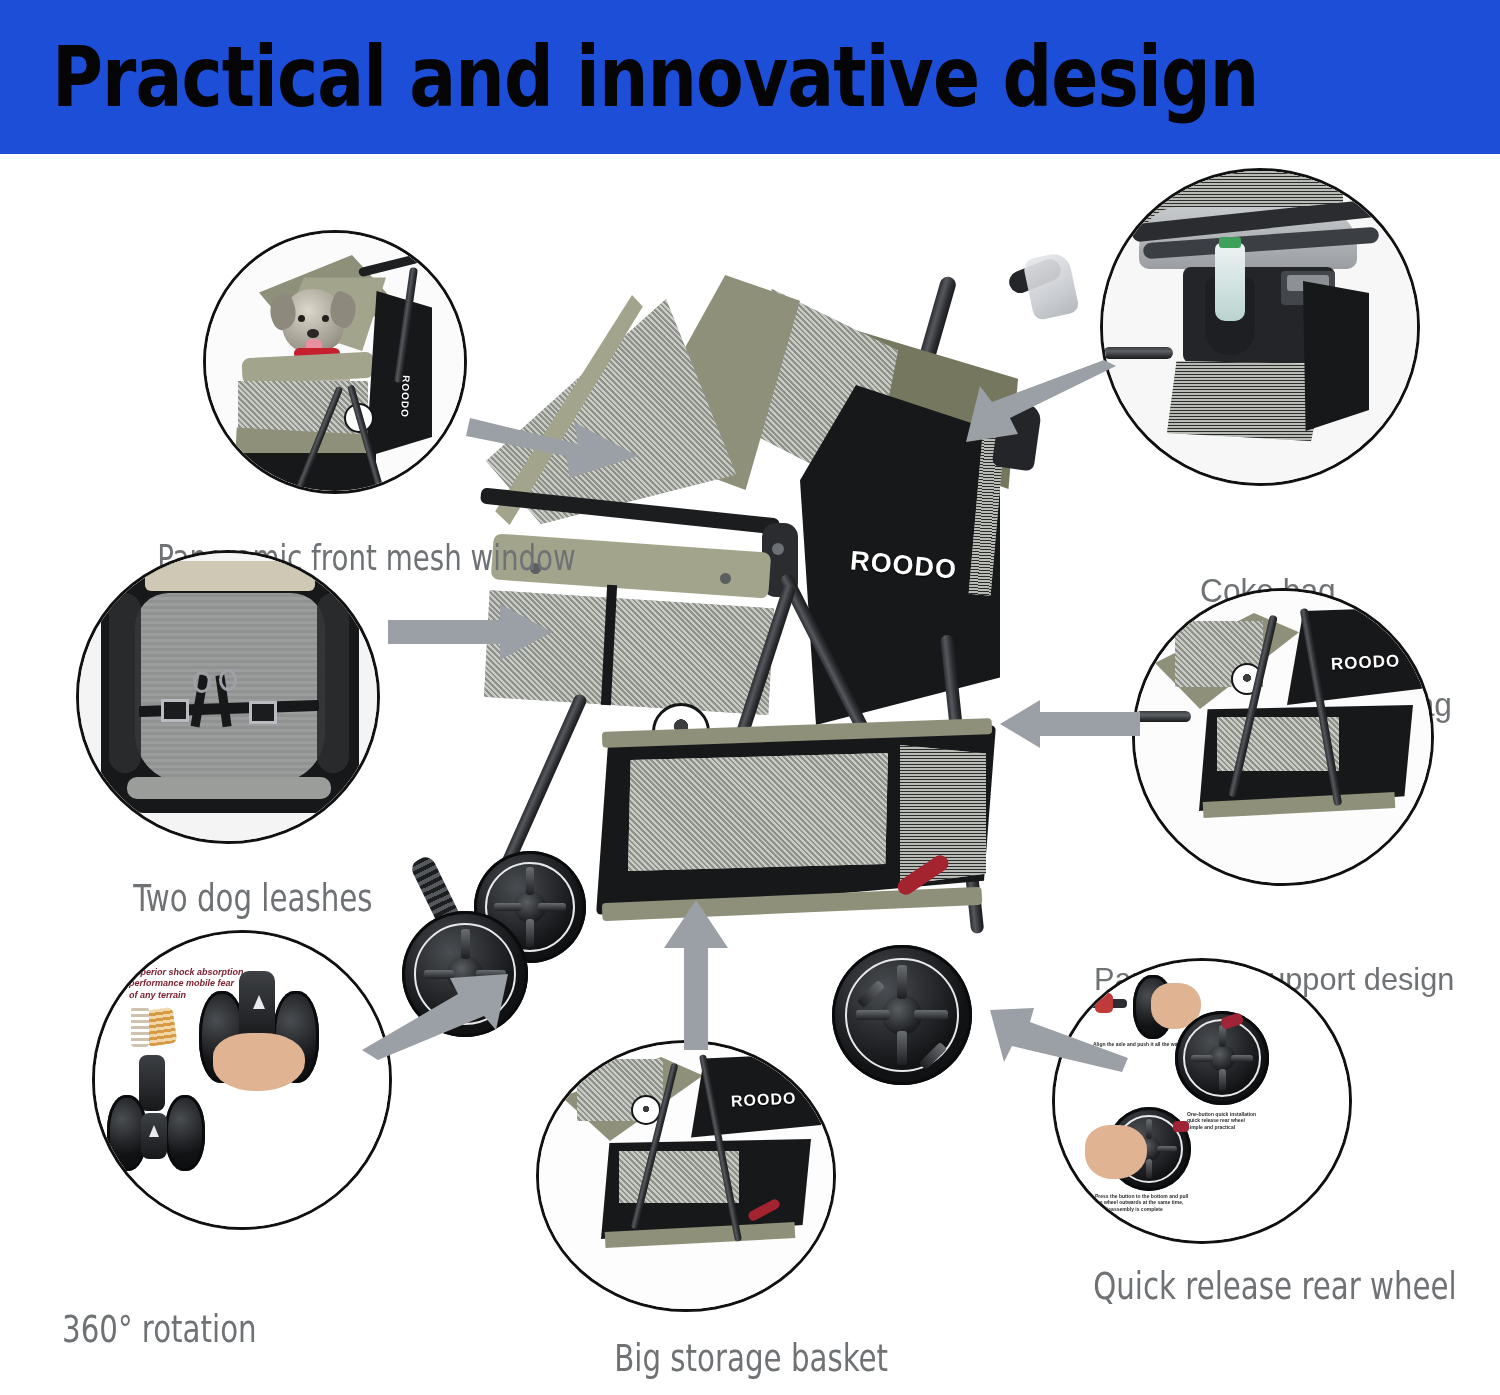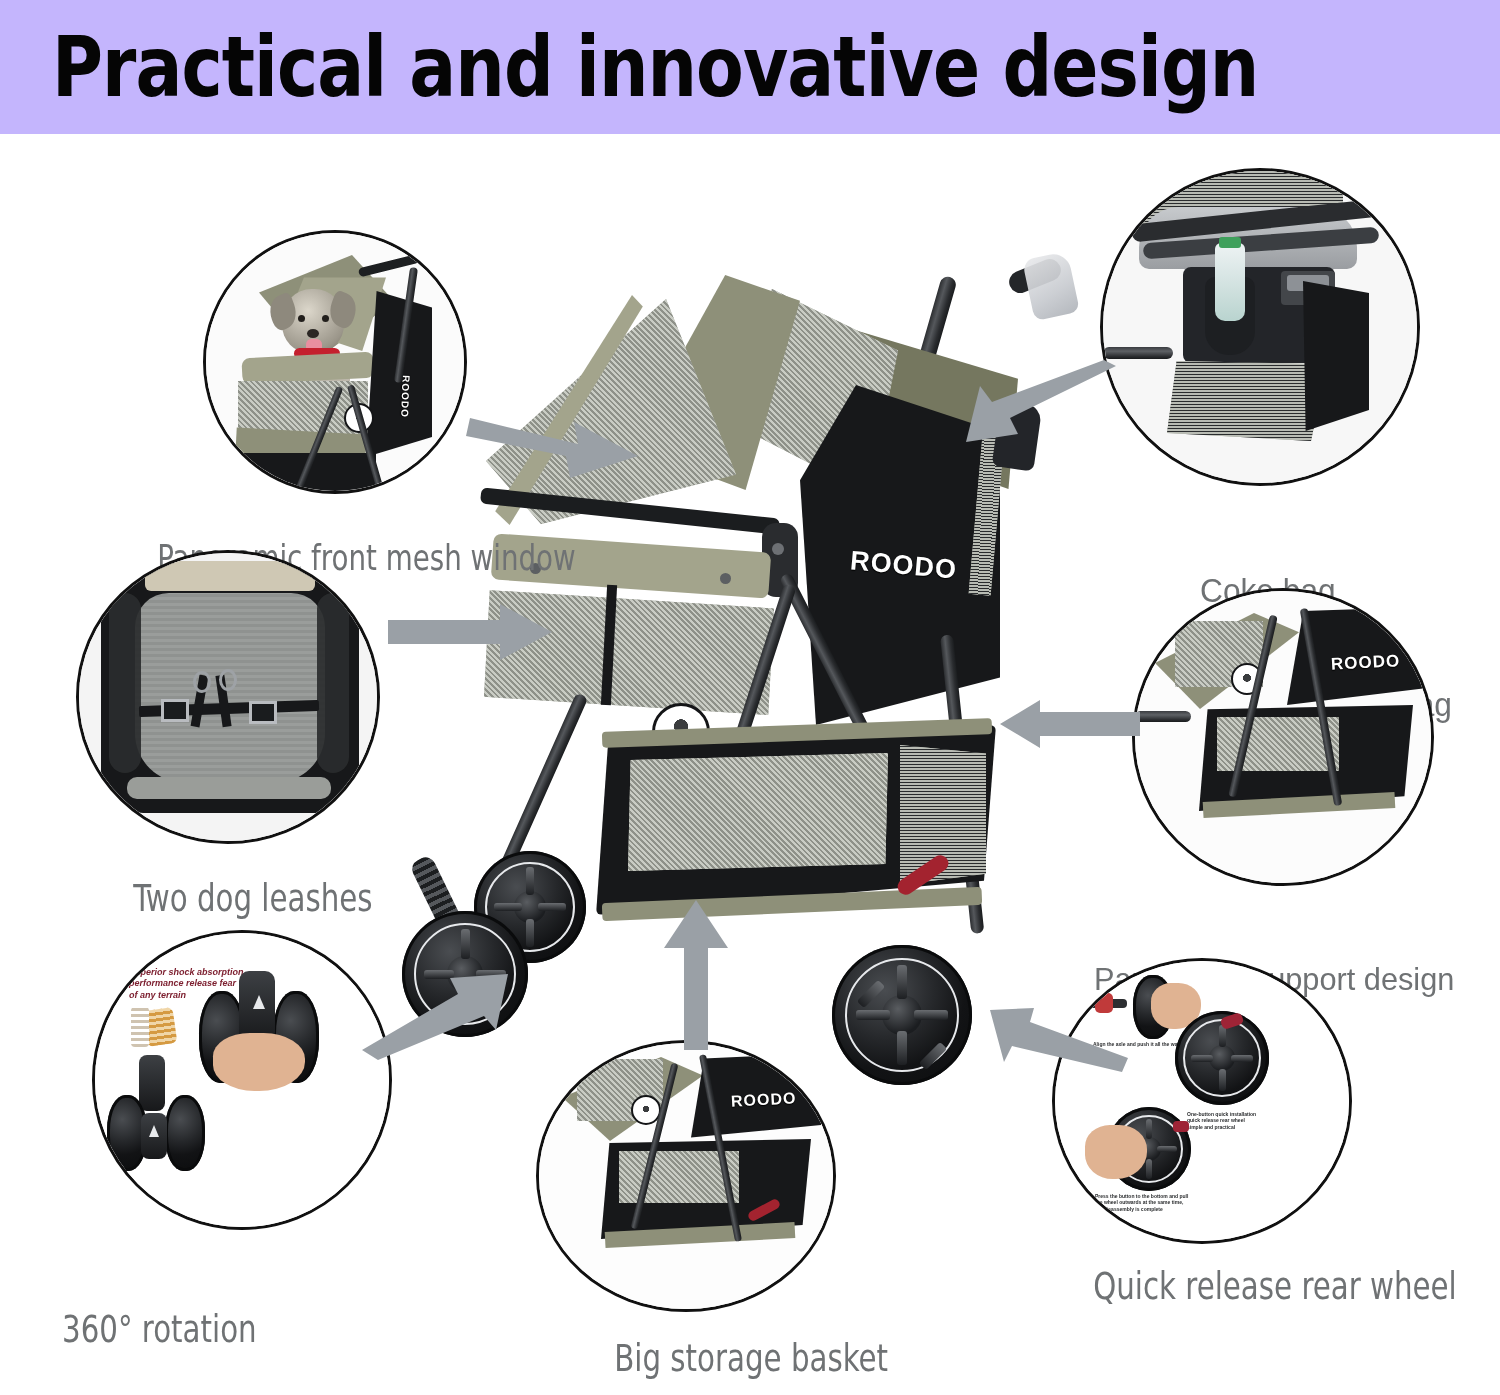--- a/index.html
+++ b/index.html
@@ -1,21 +1,21 @@
 <!DOCTYPE html>
 <html><head>
 <meta charset="utf-8">
 <style>
   html,body{margin:0;padding:0;background:#fff;}
   body{width:1500px;height:1395px;font-family:"Liberation Sans",sans-serif;position:relative;overflow:hidden;}
 
   #page{position:relative;width:1500px;height:1395px;background:#ffffff;}
 
   
-  .banner{position:absolute;left:0;top:0;width:1500px;height:134px;background:#c4b5fd;
+  .banner{position:absolute;left:0;top:0;width:1500px;height:154px;background:#1d4ed8;
           display:flex;align-items:center;}
   .banner-title{font-family:"Liberation Sans Narrow","DejaVu Sans Condensed","Liberation Sans",sans-serif;
           font-weight:bold;font-size:84px;line-height:1;color:#050505;letter-spacing:-1px;
           margin-left:52px;transform:scaleX(0.92);transform-origin:left center;white-space:nowrap;}
 
   
   .cap{position:absolute;color:#6f7274;white-space:pre;line-height:1.06;}
   .cap-narrow{font-family:"Liberation Sans Narrow","DejaVu Sans Condensed","Liberation Sans",sans-serif;
           transform:scaleX(0.88);transform-origin:left top;}
   .cap-reg{font-family:"Liberation Sans",sans-serif;transform:scaleX(0.96);transform-origin:left top;}
@@ -247,21 +247,21 @@
     </div>
   </div>
   <div class="cap cap-narrow" style="left:96px;top:840px;font-size:37px;">
     <span>Two dog leashes</span>
   </div>
 
   <div class="circle" style="left:92px;top:930px;width:300px;height:300px;">
     <div class="inner" style="background:#ffffff;">
 
       <div class="micro micro-red" style="left:34px;top:34px;font-size:9px;">Superior shock absorption
-performance release fear
+performance mobile fear
 of any terrain</div>
 
       <div style="position:absolute;left:50px;top:76px;width:30px;height:36px;
                   background:repeating-linear-gradient(0deg,#d59a42 0 3px,#f0d6a8 3px 6px);
                   border-radius:6px;transform:rotate(-8deg);"></div>
       <div style="position:absolute;left:36px;top:74px;width:18px;height:40px;
                   background:repeating-linear-gradient(0deg,#cfc3b0 0 3px,#ffffff 3px 6px);border-radius:4px;"></div>
 
       <div class="wheel" style="left:104px;top:58px;width:46px;height:92px;border-radius:46%;"></div>
       <div class="wheel" style="left:178px;top:58px;width:46px;height:92px;border-radius:46%;"></div>

